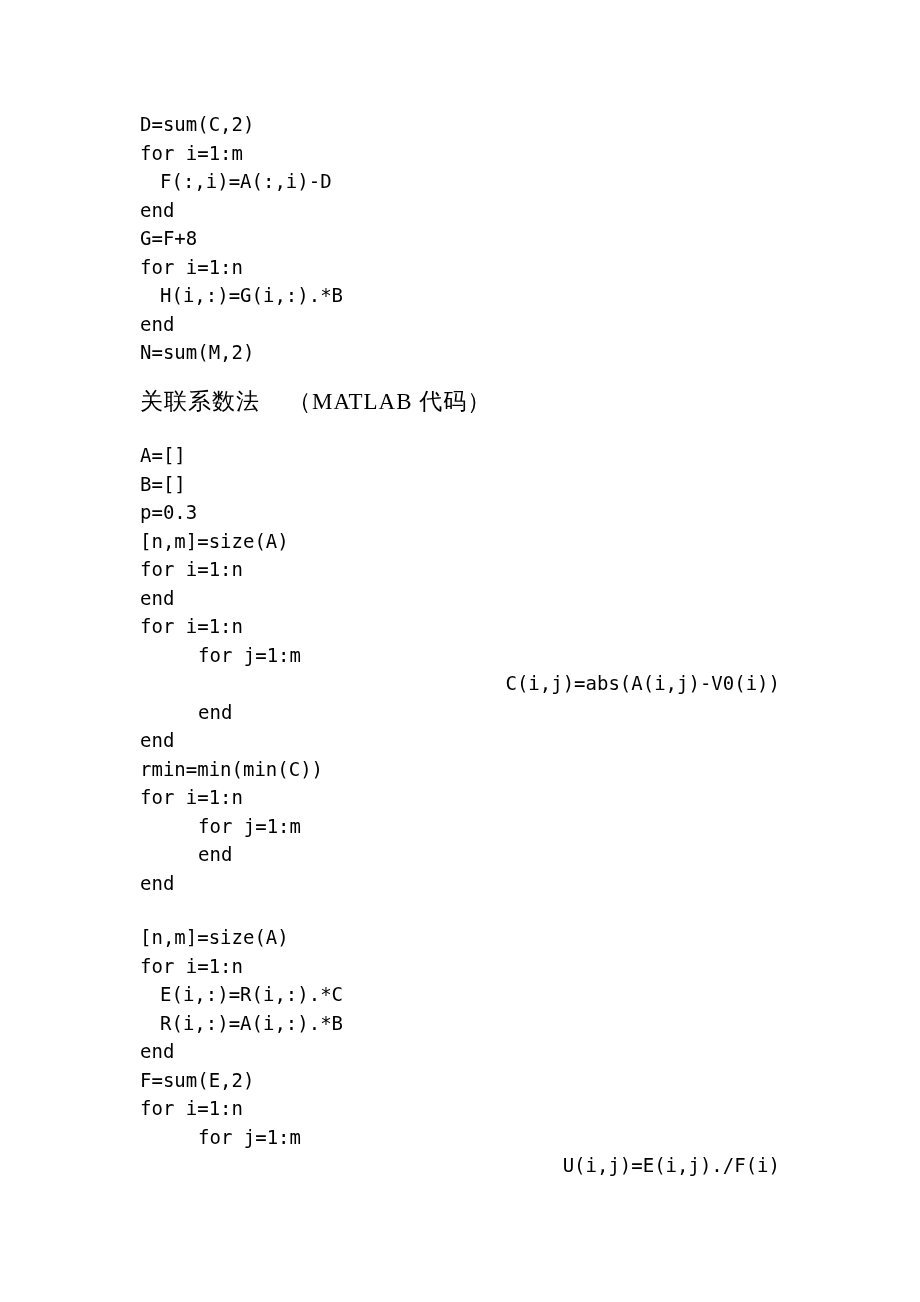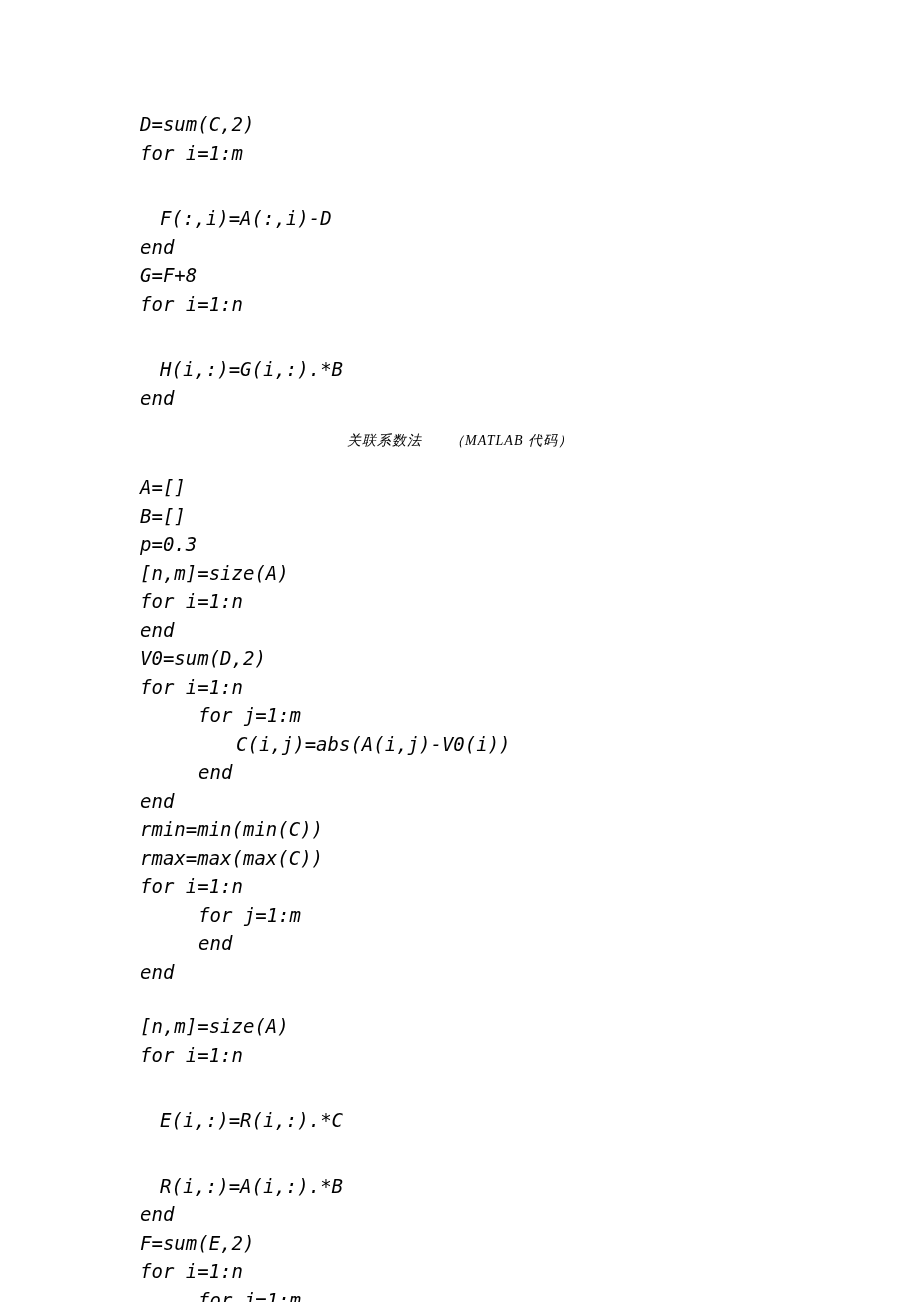--- a/index.html
+++ b/index.html
@@ -1,91 +1,89 @@
 <!DOCTYPE html>
 <html><head>
   <meta charset="utf-8">
   <style>
     * {
       margin: 0;
       padding: 0;
       box-sizing: border-box;
-      font-style: italic;
     }
     body {
       background: #ffffff;
       width: 920px;
       height: 1302px;
       padding: 110px 140px 80px 140px;
       font-family: "SimSun", "NSimSun", serif;
       font-size: 19px;
       line-height: 1.5;
       color: #000000;
     }
     .code-line {
       white-space: pre;
       font-family: "SimSun", "NSimSun", monospace;
     }
     .section-title {
-      text-align: center;
+      text-align: left;
       margin: 18px 0 22px 0;
-      font-size: 14px;
+      font-size: 23px;
       letter-spacing: 1px;
     }
     .section-title .gap {
       display: inline-block;
       width: 28px;
     }
     .block {
       margin-bottom: 8px;
     }
     .indent1 {
       padding-left: 20px;
-      margin-top: 37px;
     }
     .indent2 {
       padding-left: 58px;
     }
     .indent3 {
       padding-left: 96px;
+      text-align: right;
     }
   </style>
 </head>
 <body>
 
 <div class="block">
   <div class="code-line">D=sum(C,2)</div>
   <div class="code-line">for i=1:m</div>
   <div class="code-line indent1">F(:,i)=A(:,i)-D</div>
   <div class="code-line">end</div>
   <div class="code-line">G=F+8</div>
   <div class="code-line">for i=1:n</div>
   <div class="code-line indent1">H(i,:)=G(i,:).*B</div>
   <div class="code-line">end</div>
+  <div class="code-line">N=sum(M,2)</div>
 </div>
 
 <div class="section-title">
   <span>关联系数法</span><span class="gap"></span><span>（MATLAB 代码）</span>
 </div>
 
 <div class="block">
   <div class="code-line">A=[]</div>
   <div class="code-line">B=[]</div>
   <div class="code-line">p=0.3</div>
   <div class="code-line">[n,m]=size(A)</div>
   <div class="code-line">for i=1:n</div>
   <div class="code-line">end</div>
-  <div class="code-line">V0=sum(D,2)</div>
   <div class="code-line">for i=1:n</div>
   <div class="code-line indent2">for j=1:m</div>
   <div class="code-line indent3">C(i,j)=abs(A(i,j)-V0(i))</div>
   <div class="code-line indent2">end</div>
   <div class="code-line">end</div>
   <div class="code-line">rmin=min(min(C))</div>
-  <div class="code-line">rmax=max(max(C))</div>
   <div class="code-line">for i=1:n</div>
   <div class="code-line indent2">for j=1:m</div>
   <div class="code-line indent2">end</div>
   <div class="code-line">end</div>
 </div>
 
 <div style="height:18px"></div>
 
 <div class="block">
   <div class="code-line">[n,m]=size(A)</div>

